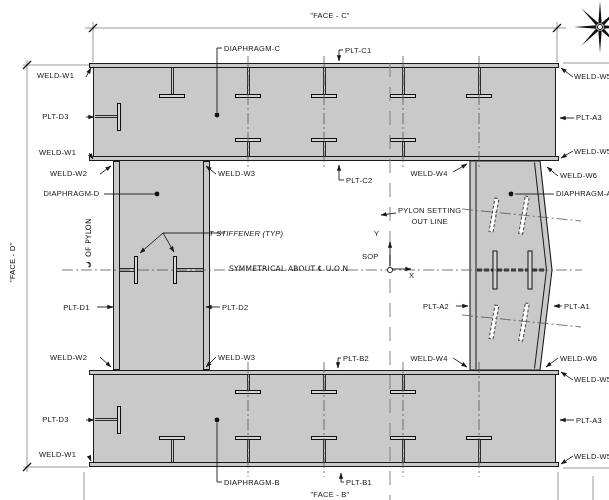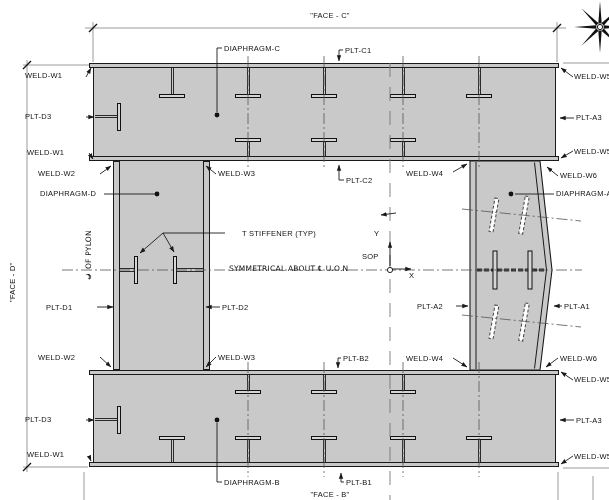--- a/index.html
+++ b/index.html
@@ -7,21 +7,21 @@
           font-family:"Liberation Sans",sans-serif;}
   .plate{position:absolute;background:#c9c9c9;border:1px solid #1a1a1a;box-sizing:border-box;}
   .webfill{position:absolute;background:#c9c9c9;box-sizing:border-box;}
   .web-lr{border-left:1px solid #1a1a1a;border-right:1px solid #1a1a1a;}
   .stem-v{position:absolute;width:3px;background:#c9c9c9;border-left:1px solid #2a2a2a;border-right:1px solid #2a2a2a;box-sizing:border-box;}
   .flange-h{position:absolute;width:26px;height:4px;background:#d6d6d6;border:1px solid #111;box-sizing:border-box;}
   .stem-h{position:absolute;height:3px;background:#c9c9c9;border-top:1px solid #2a2a2a;border-bottom:1px solid #2a2a2a;box-sizing:border-box;}
   .flange-v{position:absolute;width:4px;height:28px;background:#d6d6d6;border:1px solid #111;box-sizing:border-box;}
   svg.linework{position:absolute;left:0;top:0;z-index:5;}
   .lbl{position:absolute;z-index:9;font-size:7.5px;line-height:9px;color:#111;
-       letter-spacing:.25px;white-space:nowrap;}
+       letter-spacing:.25px;white-space:nowrap;text-align:center;}
   .lbl.r{}
   .lbl.c{text-align:center;}
   .lbl.vert{writing-mode:vertical-rl;transform:rotate(180deg);}
   .lbl.dj{font-family:"DejaVu Sans","Liberation Sans",sans-serif;}
   .two-line{line-height:11px;}
 </style>
 </head>
 <body>
 
 <div id="canvas">
@@ -204,28 +204,32 @@
   <div class="lbl r" style="left:38px;top:169px;width:61px;">WELD-W2</div>
   <div class="lbl r" style="left:40px;top:189px;width:63px;">DIAPHRAGM-D</div>
   <div class="lbl r" style="left:46px;top:303px;width:61px;">PLT-D1</div>
   <div class="lbl r" style="left:38px;top:353px;width:61px;">WELD-W2</div>
   <div class="lbl r" style="left:25px;top:415px;width:61px;">PLT-D3</div>
   <div class="lbl r" style="left:27px;top:450px;width:61px;">WELD-W1</div>
 
   <div class="lbl" style="left:218px;top:169px;">WELD-W3</div>
   <div class="lbl" style="left:218px;top:353px;">WELD-W3</div>
   <div class="lbl" style="left:222px;top:303px;">PLT-D2</div>
-  <div class="lbl" style="left:242px;top:229px;">T STIFFENER (TYP)</div>
+  <div class="lbl" style="left:209px;top:229px;font-style:italic;">T STIFFENER (TYP)</div>
   <div class="lbl dj" style="left:229px;top:264px;">SYMMETRICAL ABOUT ℄ U.O.N</div>
   <div class="lbl vert dj" style="left:84px;top:206px;height:75px;">℄ OF PYLON</div>
 
   <div class="lbl" style="left:224px;top:44px;">DIAPHRAGM-C</div>
   <div class="lbl" style="left:345px;top:46px;">PLT-C1</div>
   <div class="lbl" style="left:346px;top:176px;">PLT-C2</div>
 
+  <div class="lbl two-line" style="left:398px;top:205px;">
+    <span>PYLON SETTING</span><br>
+    <span>OUT LINE</span>
+  </div>
   <div class="lbl" style="left:362px;top:252px;">SOP</div>
   <div class="lbl" style="left:374px;top:229px;">Y</div>
   <div class="lbl" style="left:409px;top:271px;">X</div>
 
   <div class="lbl r" style="left:406px;top:169px;width:46px;">WELD-W4</div>
   <div class="lbl r" style="left:406px;top:354px;width:46px;">WELD-W4</div>
   <div class="lbl r" style="left:417px;top:302px;width:38px;">PLT-A2</div>
   <div class="lbl" style="left:343px;top:354px;">PLT-B2</div>
   <div class="lbl" style="left:346px;top:478px;">PLT-B1</div>
   <div class="lbl" style="left:224px;top:478px;">DIAPHRAGM-B</div>

